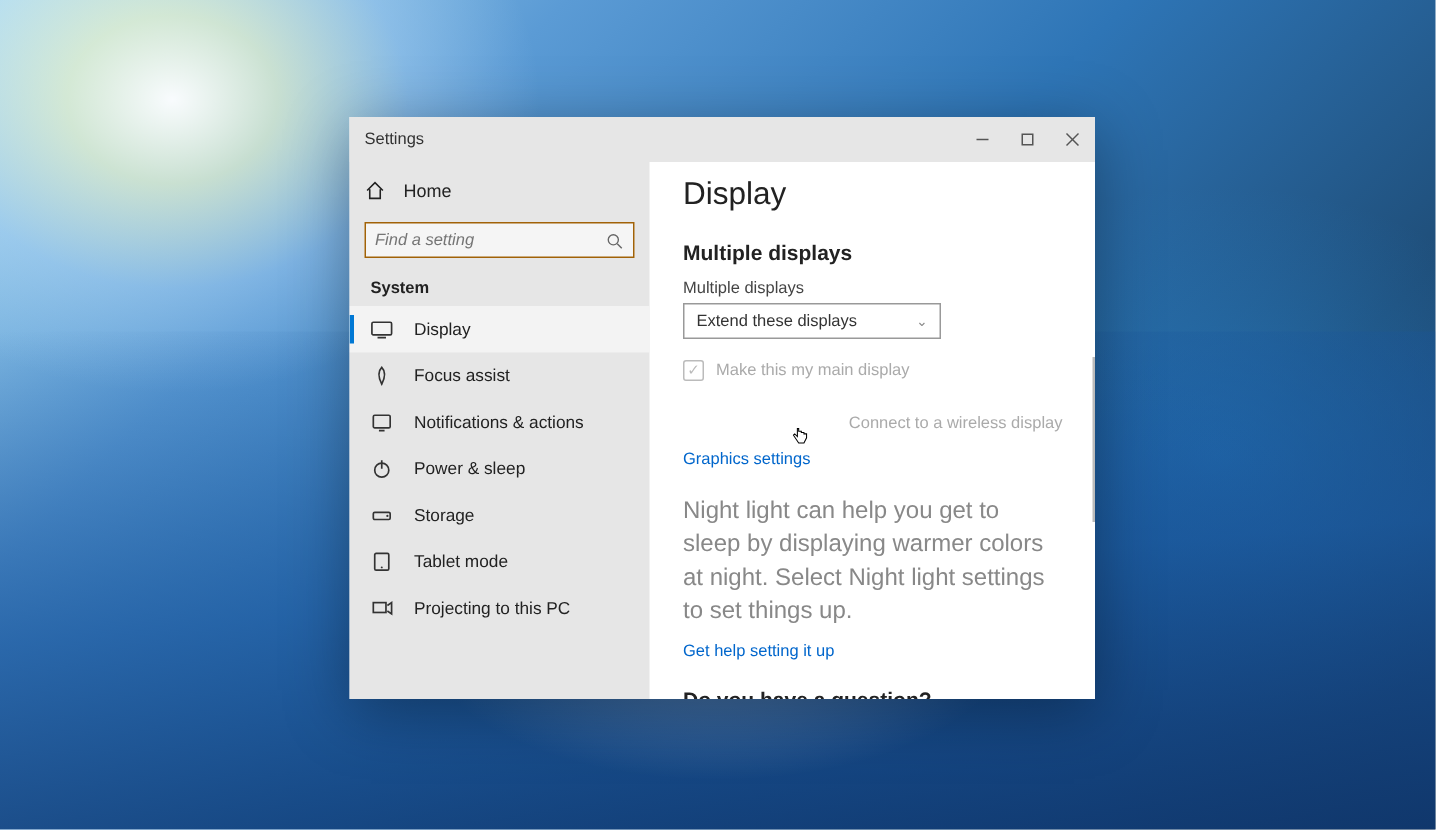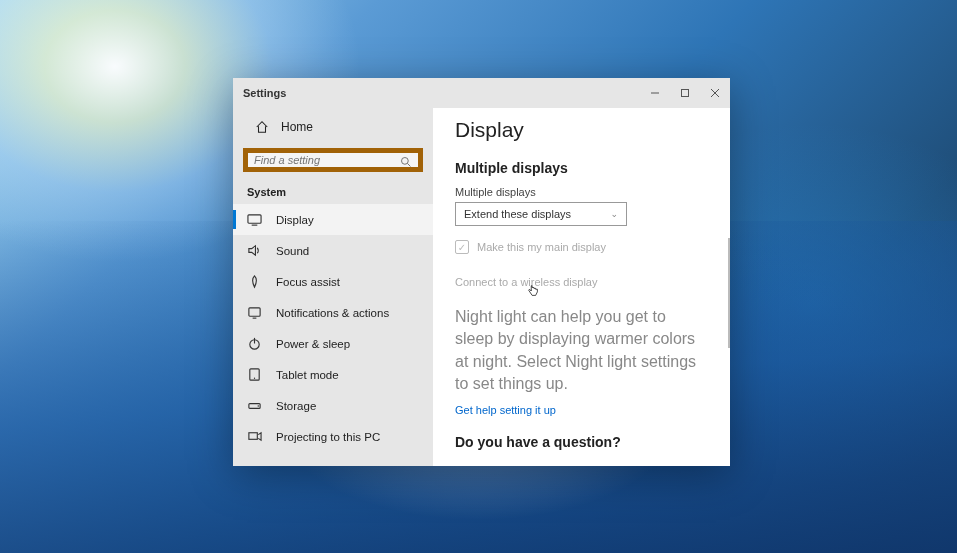--- a/index.html
+++ b/index.html
@@ -39,21 +39,20 @@
       box-shadow: 0 8px 40px rgba(0,0,0,0.35);
       display: flex;
       flex-direction: column;
     }
     .titlebar {
       height: 30px;
       display: flex;
       align-items: center;
       background: #e6e6e6;
       position: relative;
-      font-weight: bold;
     }
     .titlebar-title {
       font-size: 11px;
       color: #333;
       padding-left: 10px;
     }
     .window-controls {
       position: absolute;
       right: 0;
       top: 0;
@@ -77,30 +76,30 @@
     }
     .sidebar {
       width: 200px;
       background: #e6e6e6;
       padding-top: 4px;
       overflow-y: auto;
     }
     .home-row {
       display: flex;
       align-items: center;
-      padding: 8px 22px;
+      padding: 8px 10px;
       font-size: 12px;
       color: #222;
       cursor: pointer;
       gap: 12px;
     }
     .home-row .icon { width: 14px; height: 14px; display: flex; align-items: center; justify-content: center; }
     .search-box {
       margin: 6px 10px 8px 10px;
-      border: 5px solid #a16207;
+      border: 1px solid #a16207;
       background: #f5f5f5;
       height: 24px;
       display: flex;
       align-items: center;
       padding: 3px 6px;
     }
     .search-input {
       flex: 1;
       border: none;
       background: transparent;
@@ -201,21 +200,21 @@
       font-size: 10px;
       color: #bbb;
     }
     .link {
       font-size: 11px;
       color: #0066cc;
       margin-bottom: 12px;
       cursor: pointer;
       display: block;
     }
-    .link.disabled { color: #aaa; cursor: default; }
+    .link.disabled { color: #aaa; cursor: default; text-align: right; }
     .desc {
       font-size: 16px;
       color: #888;
       line-height: 1.4;
       margin-bottom: 8px;
     }
     .section { margin-bottom: 18px; }
     .cursor-hand {
       position: absolute;
       left: 93px;
@@ -287,29 +286,20 @@
       <div class="nav-item active">
         <span class="icon">
           <svg viewBox="0 0 16 16" width="15" height="15">
               <rect x="1" y="3" width="14" height="9" rx="1" fill="none" stroke="currentColor" stroke-width="1.2"></rect>
               <line x1="5" y1="14" x2="11" y2="14" stroke="currentColor" stroke-width="1.2"></line>
             </svg>
         </span>
         <span>Display</span>
       </div>
 
-      <div class="nav-item">
-        <span class="icon">
-          <svg viewBox="0 0 16 16" width="15" height="15">
-              <path d="M2 6 V10 H5 L9 13 V3 L5 6 Z" fill="none" stroke="currentColor" stroke-width="1.2"></path>
-              <path d="M11 5 Q13 8 11 11" fill="none" stroke="currentColor" stroke-width="1.2"></path>
-            </svg>
-        </span>
-        <span>Sound</span>
-      </div>
 
       <div class="nav-item">
         <span class="icon">
           <svg viewBox="0 0 16 16" width="15" height="15">
               <path d="M8 2 Q12 6 8 14 Q4 6 8 2 Z" fill="none" stroke="currentColor" stroke-width="1.2"></path>
             </svg>
         </span>
         <span>Focus assist</span>
       </div>
 
@@ -329,35 +319,35 @@
               <circle cx="8" cy="9" r="5" fill="none" stroke="currentColor" stroke-width="1.2"></circle>
               <line x1="8" y1="2" x2="8" y2="8" stroke="currentColor" stroke-width="1.2"></line>
             </svg>
         </span>
         <span>Power &amp; sleep</span>
       </div>
 
       <div class="nav-item">
         <span class="icon">
           <svg viewBox="0 0 16 16" width="15" height="15">
+              <rect x="2" y="6" width="12" height="5" rx="1" fill="none" stroke="currentColor" stroke-width="1.2"></rect>
+              <circle cx="12" cy="8.5" r="0.8" fill="currentColor"></circle>
+            </svg>
+        </span>
+        <span>Storage</span>
+      </div>
+
+      <div class="nav-item">
+        <span class="icon">
+          <svg viewBox="0 0 16 16" width="15" height="15">
               <rect x="3" y="2" width="10" height="12" rx="1" fill="none" stroke="currentColor" stroke-width="1.2"></rect>
               <circle cx="8" cy="12" r="0.7" fill="currentColor"></circle>
             </svg>
         </span>
         <span>Tablet mode</span>
-      </div>
-
-      <div class="nav-item">
-        <span class="icon">
-          <svg viewBox="0 0 16 16" width="15" height="15">
-              <rect x="2" y="6" width="12" height="5" rx="1" fill="none" stroke="currentColor" stroke-width="1.2"></rect>
-              <circle cx="12" cy="8.5" r="0.8" fill="currentColor"></circle>
-            </svg>
-        </span>
-        <span>Storage</span>
       </div>
 
 
       <div class="nav-item">
         <span class="icon">
           <svg viewBox="0 0 16 16" width="15" height="15">
               <rect x="2" y="4" width="9" height="7" fill="none" stroke="currentColor" stroke-width="1.2"></rect>
               <path d="M12 6 L15 4 V12 L12 10" fill="none" stroke="currentColor" stroke-width="1.2"></path>
             </svg>
         </span>
@@ -377,20 +367,21 @@
           <span class="chev">⌄</span>
         </div>
         <div class="checkbox-row">
           <div class="checkbox">✓</div>
           <span>Make this my main display</span>
         </div>
         <span class="link disabled">Connect to a wireless display</span>
         <svg class="cursor-hand" viewBox="0 0 16 16">
             <path d="M6 2 V8 L4 6 L3 7 L7 13 H11 L13 9 V6 L11 6 V5 L9 5 V4 L7 4 V2 Z" fill="white" stroke="black" stroke-width="0.8"></path>
           </svg>
+        <span class="link">Graphics settings</span>
       </div>
 
       <div class="section">
         <div class="desc">Night light can help you get to sleep by displaying warmer colors at night. Select Night light settings to set things up.</div>
         <span class="link">Get help setting it up</span>
       </div>
 
       <div class="section">
         <div class="section-heading">Do you have a question?</div>
 

